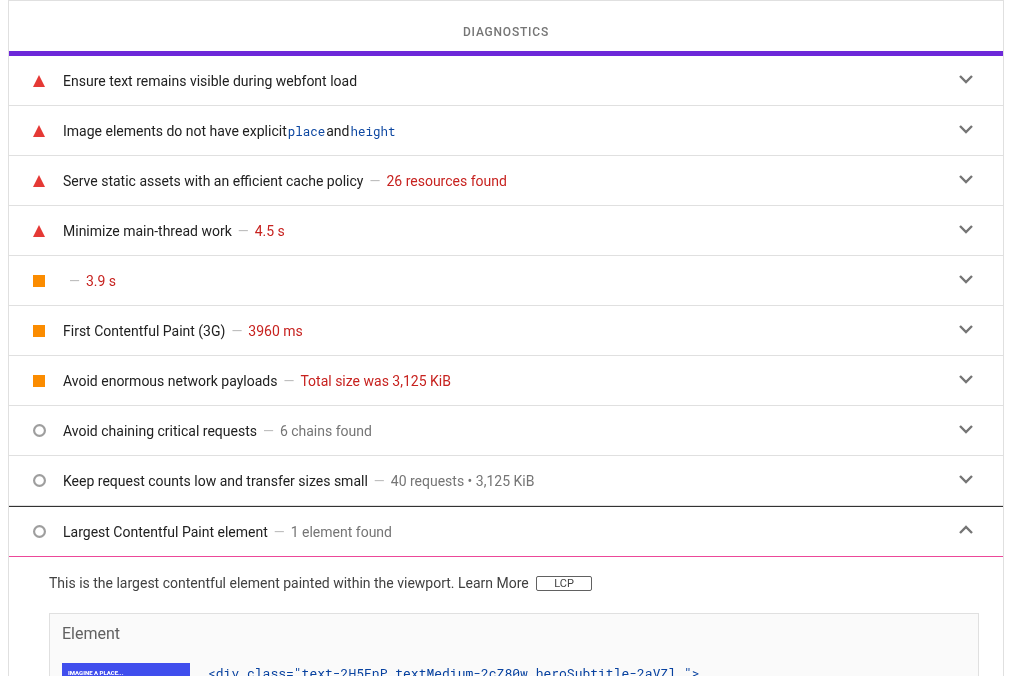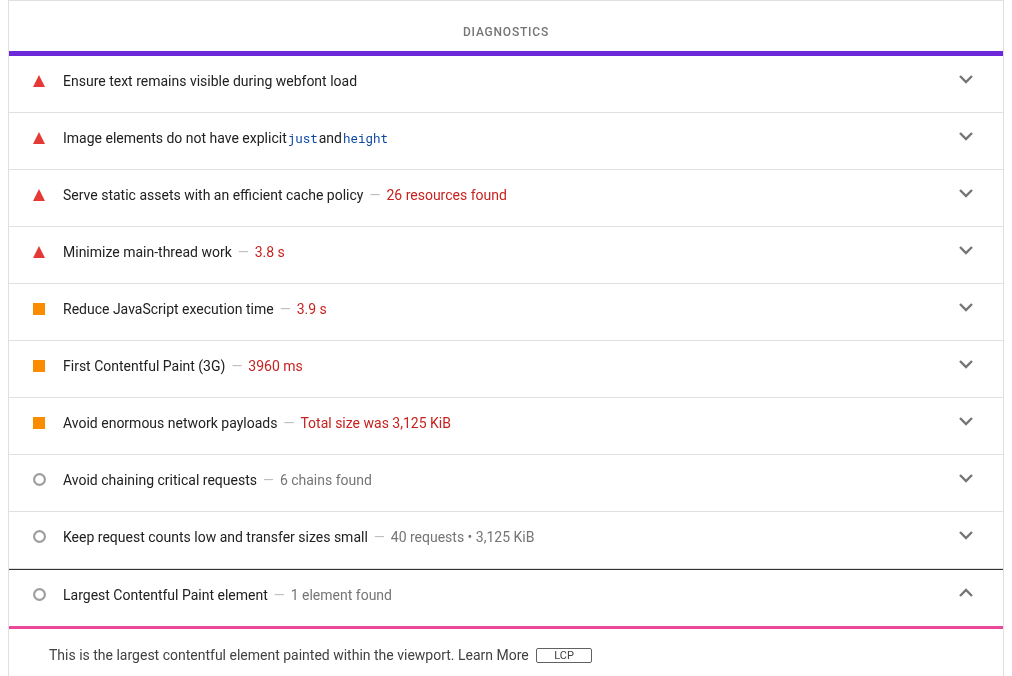--- a/index.html
+++ b/index.html
@@ -19,26 +19,26 @@
   font-size: 12px;
   font-weight: 500;
   letter-spacing: 0.8px;
   color: #757575;
   border-bottom: 5px solid #6d28d9;
   text-align: center;
 }
 .audit-row {
   display: flex;
   align-items: center;
-  padding: 14px 28px 21px 24px;
+  padding: 14px 28px 14px 24px;
   border-bottom: 1px solid #e0e0e0;
   cursor: pointer;
 }
 .audit-row:last-of-type { border-bottom: none; }
-.audit-row.expanded-row { border-bottom: 3px solid #ec4899; border-top: 1px solid #333; }
+.audit-row.expanded-row { border-bottom: 1px solid #ec4899; border-top: 1px solid #333; }
 .icon-slot {
   width: 20px;
   display: flex;
   align-items: center;
   justify-content: flex-start;
   flex-shrink: 0;
   margin-right: 10px;
 }
 .icon-slot svg { display: block; }
 .title-group {
@@ -80,21 +80,21 @@
   margin-left: 4px;
   color: #424242;
   vertical-align: 1px;
 }
 .element-card {
   margin: 0 24px 20px 40px;
   border: 1px solid #e0e0e0;
   background: #fafafa;
 }
 .element-card-hdr {
-  font-size: 10px;
+  font-size: 16px;
   color: #616161;
   padding: 10px 12px;
   background: #fafafa;
 }
 .element-body {
   display: flex;
   gap: 18px;
   padding: 10px 12px 16px 12px;
   align-items: flex-start;
   background: #fafafa;
@@ -147,21 +147,21 @@
         <span><svg class="chev" viewBox="0 0 12 12">
             <polyline points="2,4 6,8 10,4" fill="none" stroke="#757575" stroke-width="1.6"></polyline>
           </svg></span>
       </div>
       <div class="audit-row">
         <span class="icon-slot">
           <svg width="12" height="12" viewBox="0 0 10 10">
             <polygon points="5,0 10,10 0,10" fill="#e53935"></polygon>
           </svg>
         </span>
-        <span class="title-group">Image elements do not have explicit <span class="code-chip">just</span> and <span class="code-chip">height</span></span>
+        <span class="title-group">Image elements do not have explicit <span class="code-chip">place</span> and <span class="code-chip">height</span></span>
         <span><svg class="chev" viewBox="0 0 12 12">
             <polyline points="2,4 6,8 10,4" fill="none" stroke="#757575" stroke-width="1.6"></polyline>
           </svg></span>
       </div>
       <div class="audit-row">
         <span class="icon-slot">
           <svg width="12" height="12" viewBox="0 0 10 10">
             <polygon points="5,0 10,10 0,10" fill="#e53935"></polygon>
           </svg>
         </span>
@@ -176,34 +176,33 @@
       </div>
       <div class="audit-row">
         <span class="icon-slot">
           <svg width="12" height="12" viewBox="0 0 10 10">
             <polygon points="5,0 10,10 0,10" fill="#e53935"></polygon>
           </svg>
         </span>
         <span class="title-group">
           <span>Minimize main-thread work</span>
           <span class="dash"> — </span>
-          <span class="detail-red">3.8 s</span>
+          <span class="detail-red">4.5 s</span>
         </span>
         <span><svg class="chev" viewBox="0 0 12 12">
             <polyline points="2,4 6,8 10,4" fill="none" stroke="#757575" stroke-width="1.6"></polyline>
           </svg></span>
       </div>
       <div class="audit-row">
         <span class="icon-slot">
           <svg width="12" height="12" viewBox="0 0 10 10">
             <rect x="0" y="0" width="10" height="10" fill="#fb8c00"></rect>
           </svg>
         </span>
         <span class="title-group">
-          <span>Reduce JavaScript execution time</span>
           <span class="dash"> — </span>
           <span class="detail-red">3.9 s</span>
         </span>
         <span><svg class="chev" viewBox="0 0 12 12">
             <polyline points="2,4 6,8 10,4" fill="none" stroke="#757575" stroke-width="1.6"></polyline>
           </svg></span>
       </div>
       <div class="audit-row">
         <span class="icon-slot">
           <svg width="12" height="12" viewBox="0 0 10 10">

